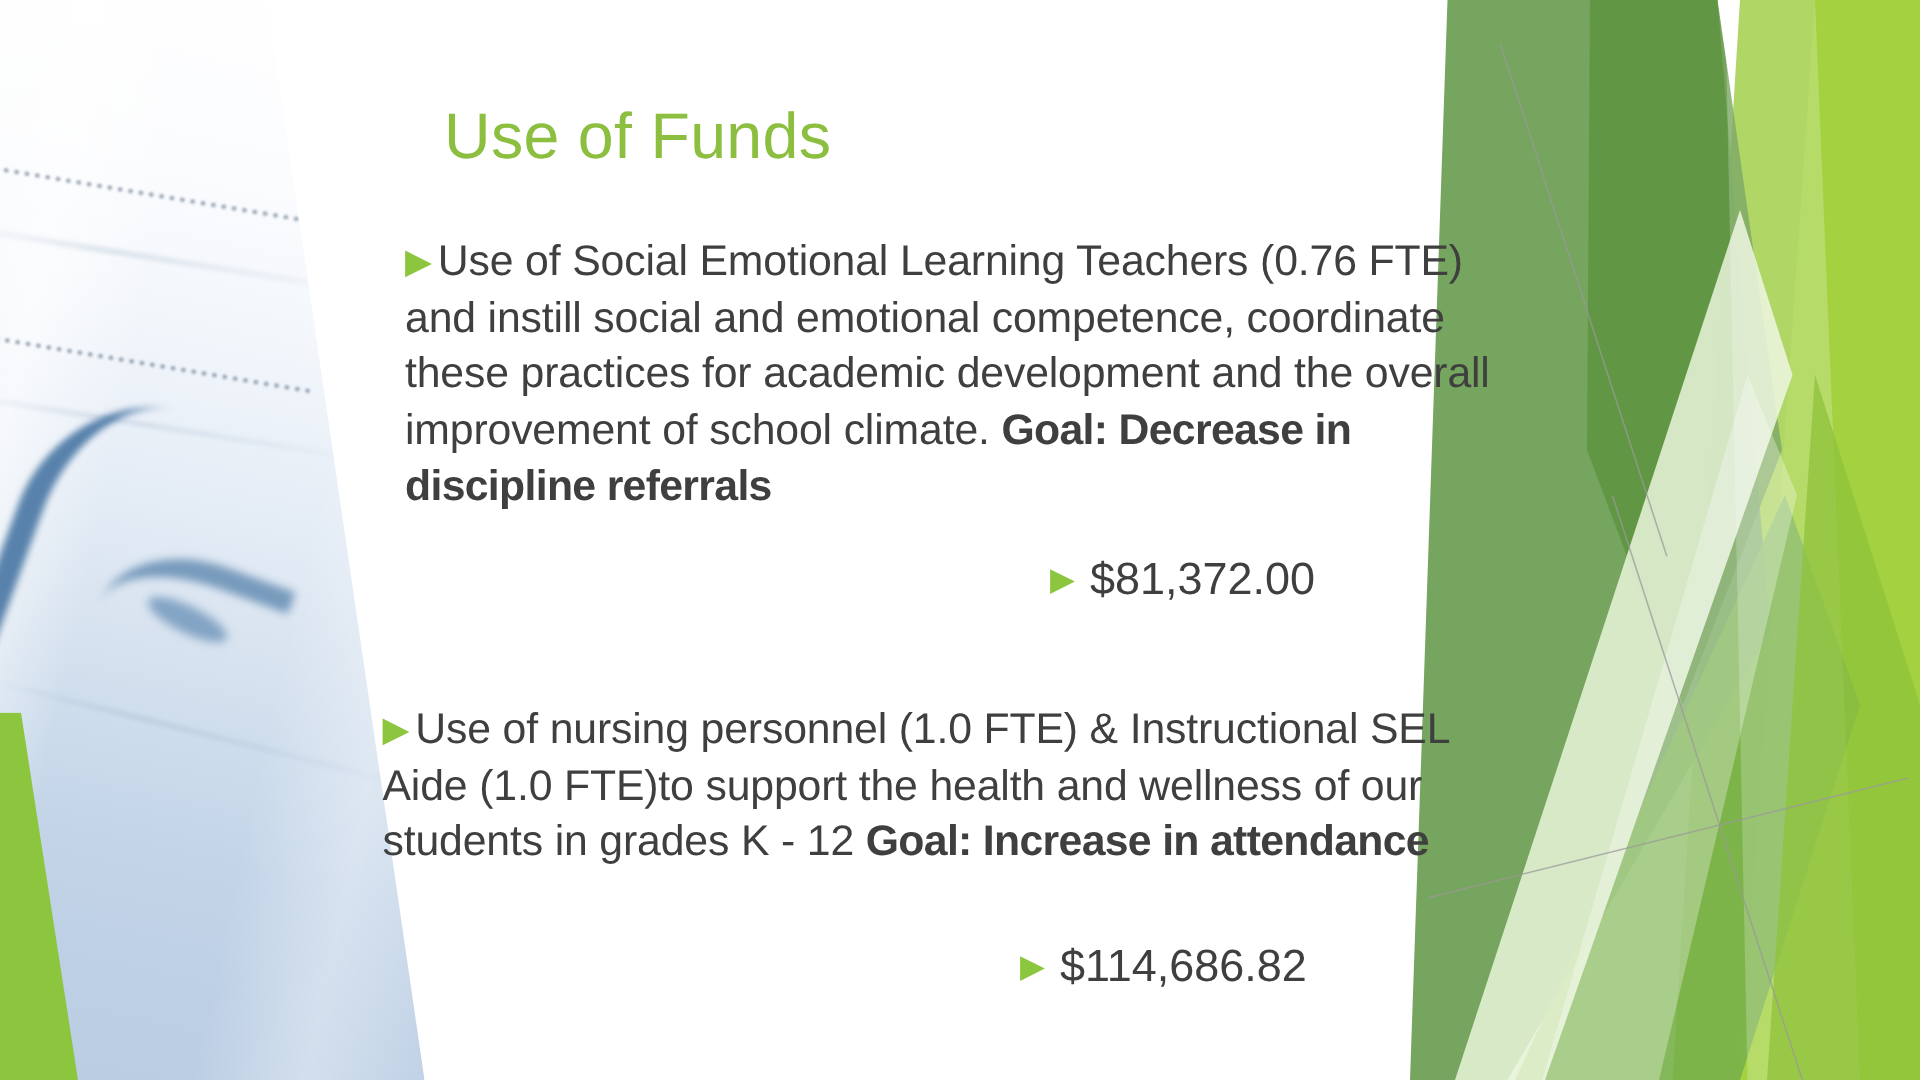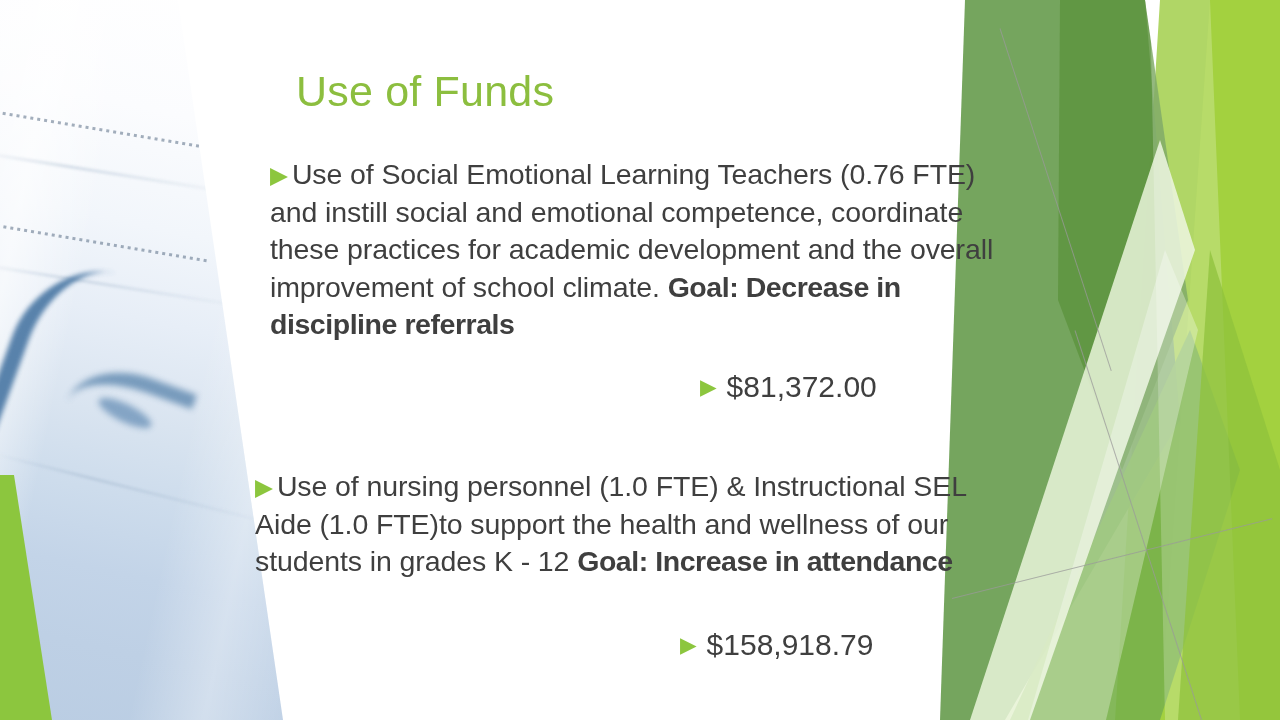--- a/index.html
+++ b/index.html
@@ -262,17 +262,17 @@
 
     <div class="amount-block" id="amount-1">
       <span class="tri">▶</span><span>$81,372.00</span>
     </div>
 
     <div class="body-block" id="bullet-2">
       <span class="tri">▶</span><span>Use of nursing personnel (1.0 FTE)  &amp; Instructional SEL Aide (1.0 FTE)to support the health and wellness of our students in grades K - 12 </span><span class="goal">Goal: Increase in attendance</span>
     </div>
 
     <div class="amount-block" id="amount-2">
-      <span class="tri">▶</span><span>$158,918.79</span>
+      <span class="tri">▶</span><span>$114,686.82</span>
     </div>
 
   </div>
 </div>
 
 </body></html>

